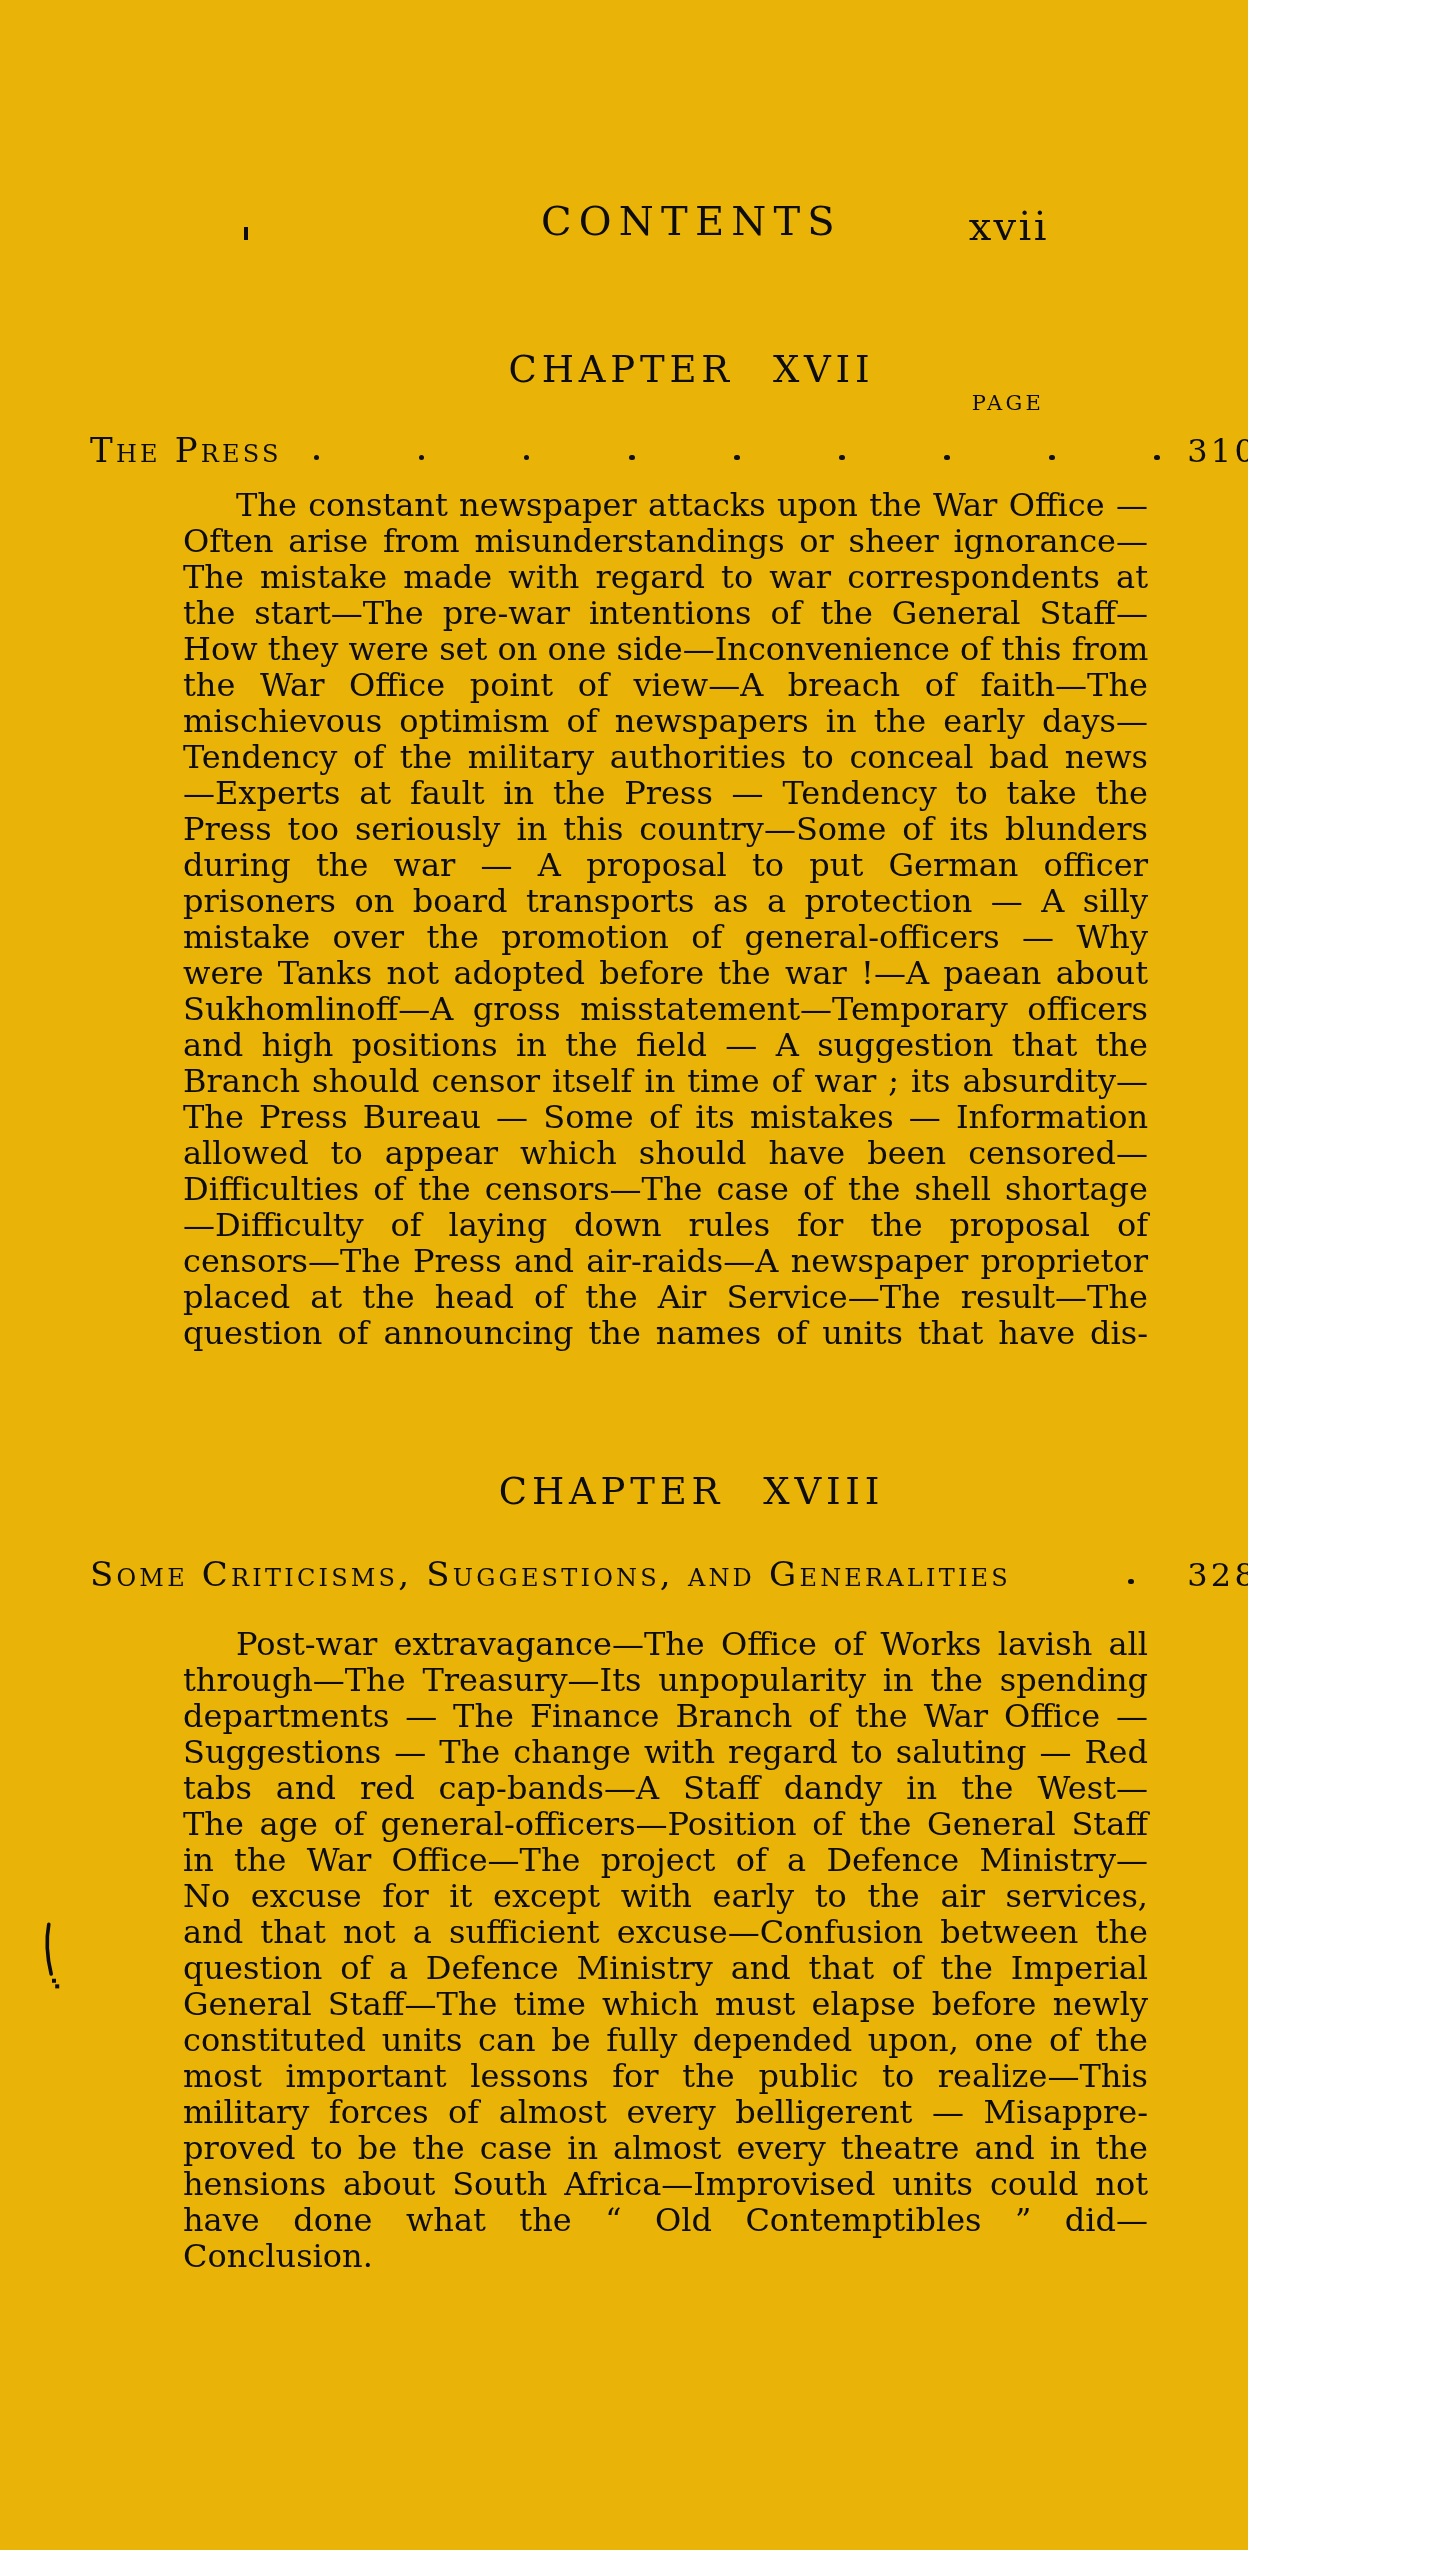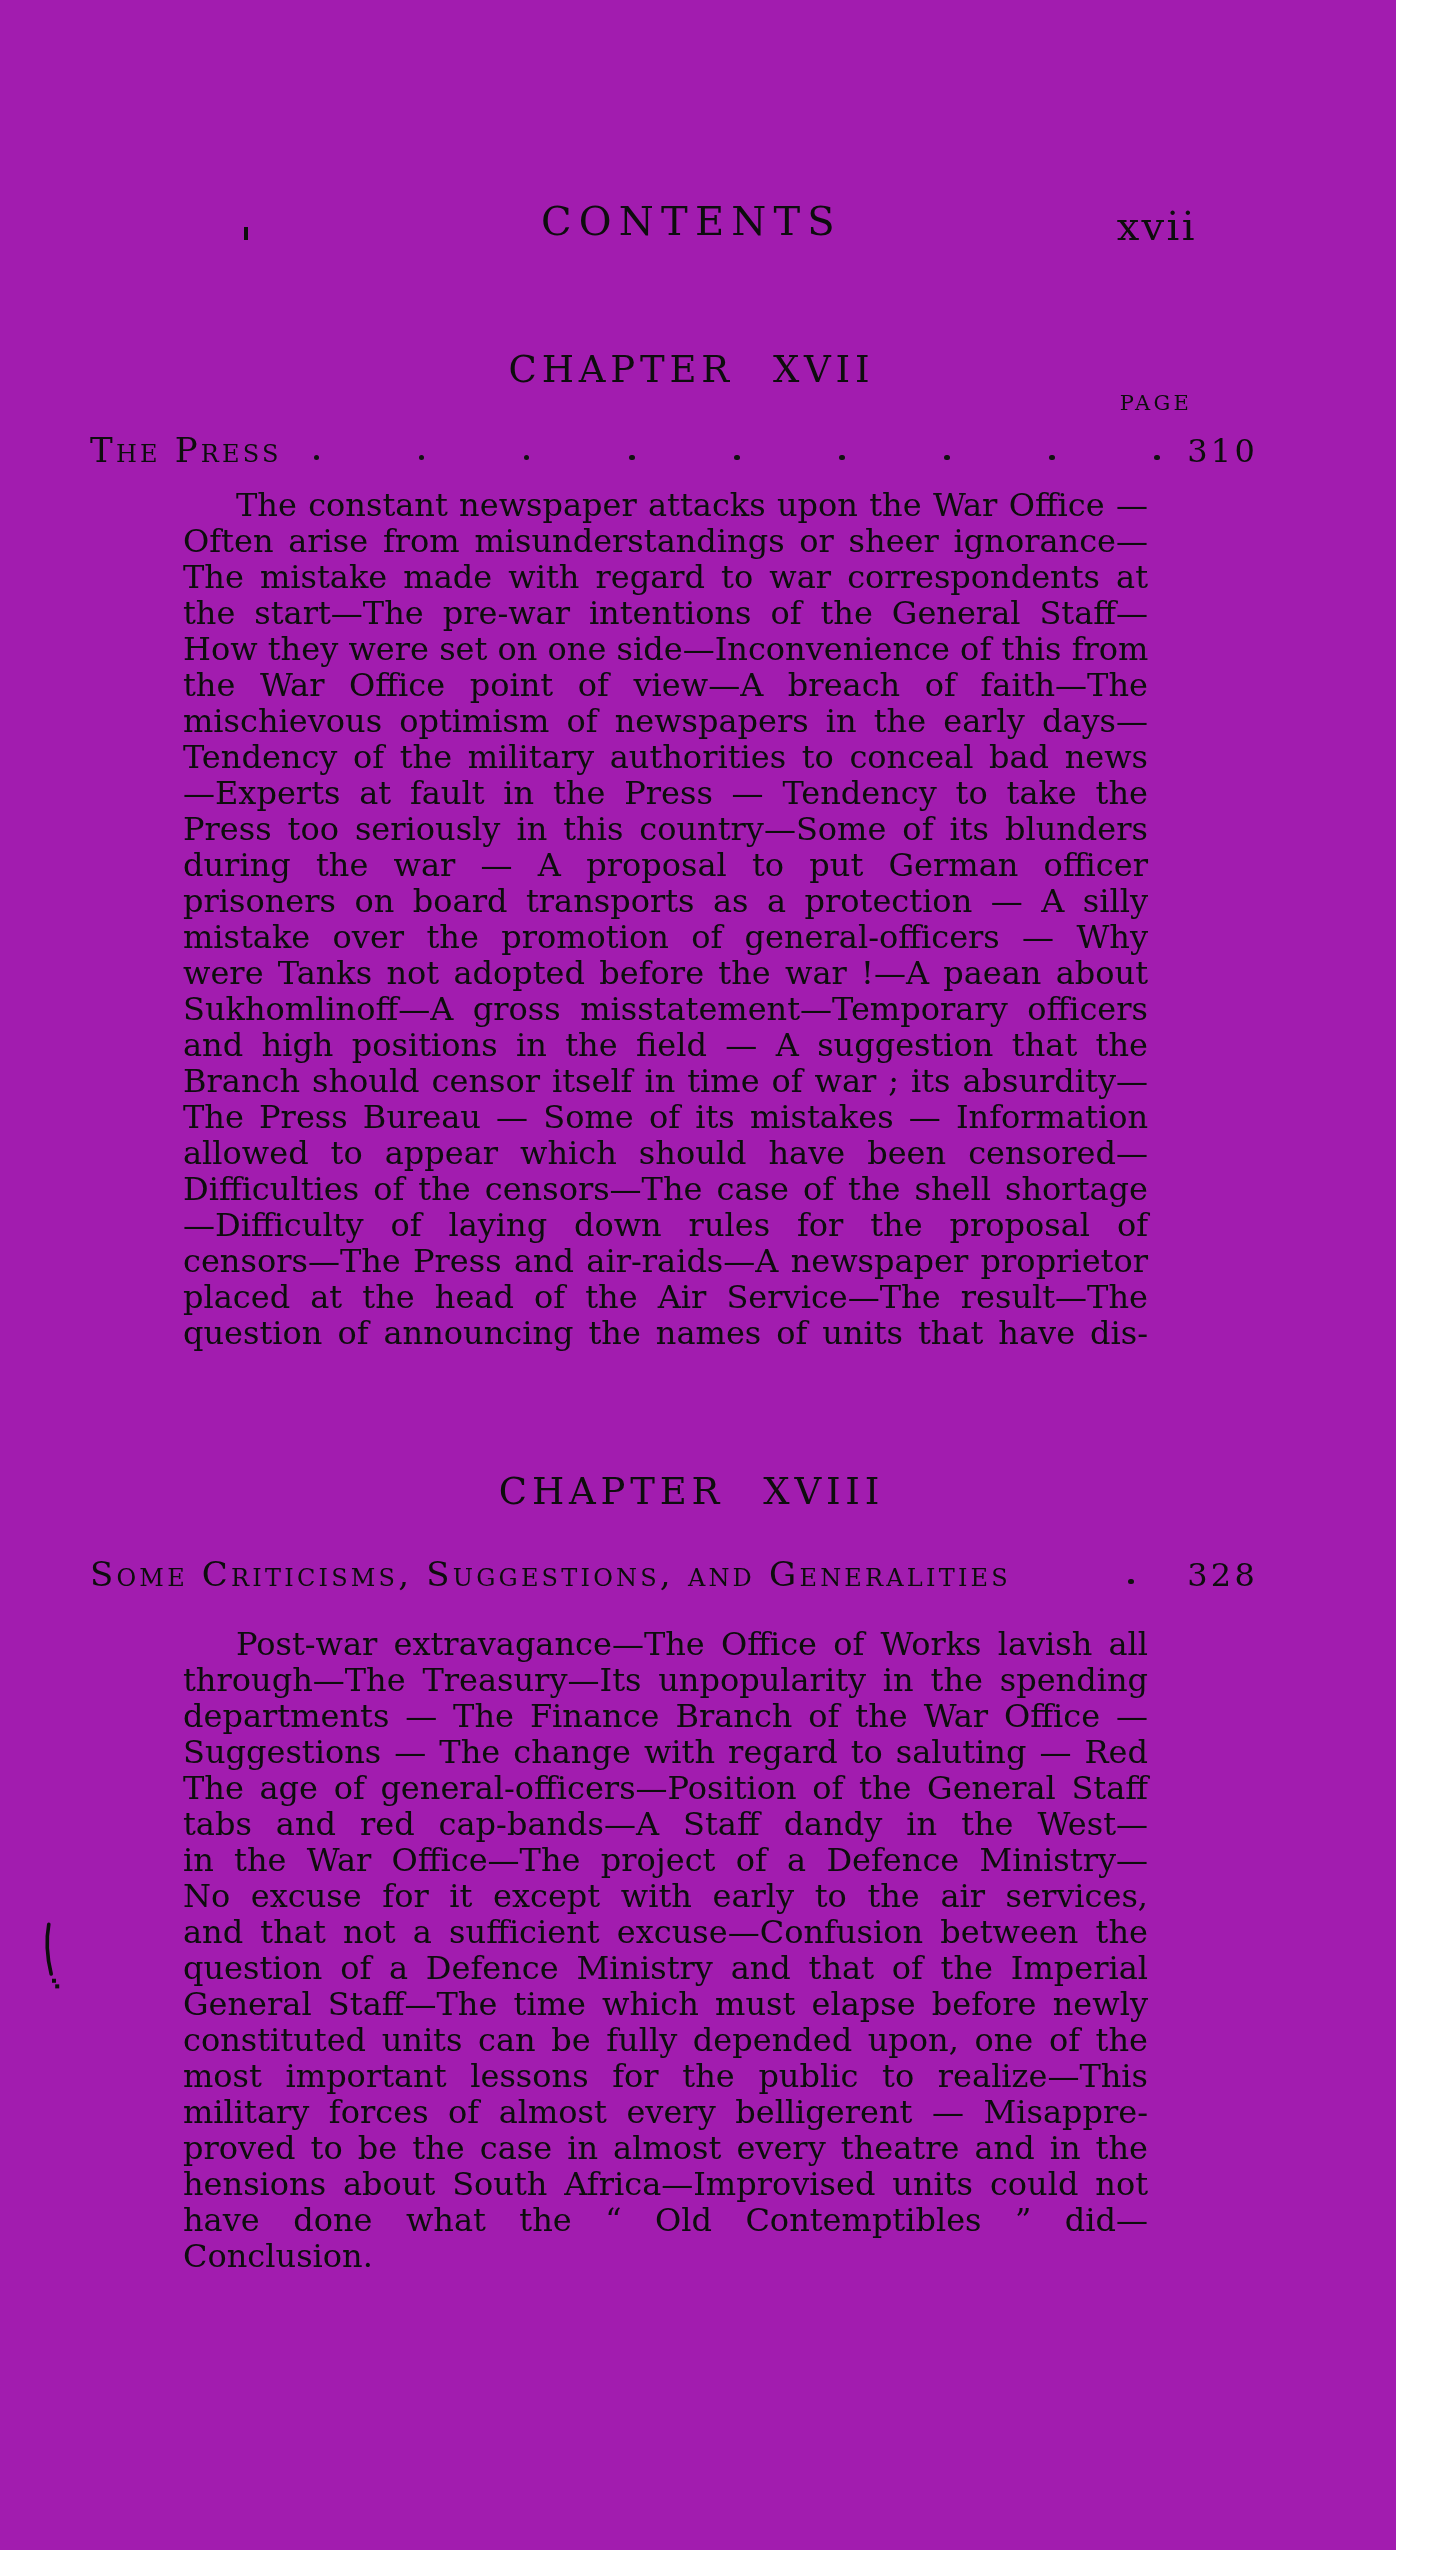--- a/index.html
+++ b/index.html
@@ -1,20 +1,20 @@
 <!DOCTYPE html>
 <html style="font-size:13px"><head>
 <meta charset="utf-8">
 <style>
   html, body { margin: 0; padding: 0; background: #ffffff; }
   .page {
     position: relative;
-    width: 1396px;
+    width: 1248px;
     height: 2550px;
-    background: #a21caf;
+    background: #eab308;
     color: #0d0d0d;
     font-family: "DejaVu Serif", "Liberation Serif", serif;
     overflow: hidden;
   }
 
   
   .centered-block {
     position: absolute;
     left: 0;
     width: 1383px;
@@ -191,22 +191,22 @@
         <span class="dot"></span>
       </span>
     <span class="entry-page">328</span>
   </div>
 
   <div class="summary summary2">
       <div class="t-line t-line-first">Post-war extravagance—The Office of Works lavish all</div>
       <div class="t-line">through—The Treasury—Its unpopularity in the spending</div>
       <div class="t-line">departments — The Finance Branch of the War Office —</div>
       <div class="t-line">Suggestions — The change with regard to saluting — Red</div>
+      <div class="t-line">tabs and red cap-bands—A Staff dandy in the West—</div>
       <div class="t-line">The age of general-officers—Position of the General Staff</div>
-      <div class="t-line">tabs and red cap-bands—A Staff dandy in the West—</div>
       <div class="t-line">in the War Office—The project of a Defence Ministry—</div>
       <div class="t-line">No excuse for it except with early to the air services,</div>
       <div class="t-line">and that not a sufficient excuse—Confusion between the</div>
       <div class="t-line">question of a Defence Ministry and that of the Imperial</div>
       <div class="t-line">General Staff—The time which must elapse before newly</div>
       <div class="t-line">constituted units can be fully depended upon, one of the</div>
       <div class="t-line">most important lessons for the public to realize—This</div>
       <div class="t-line">military forces of almost every belligerent — Misappre-</div>
       <div class="t-line">proved to be the case in almost every theatre and in the</div>
       <div class="t-line">hensions about South Africa—Improvised units could not</div>

